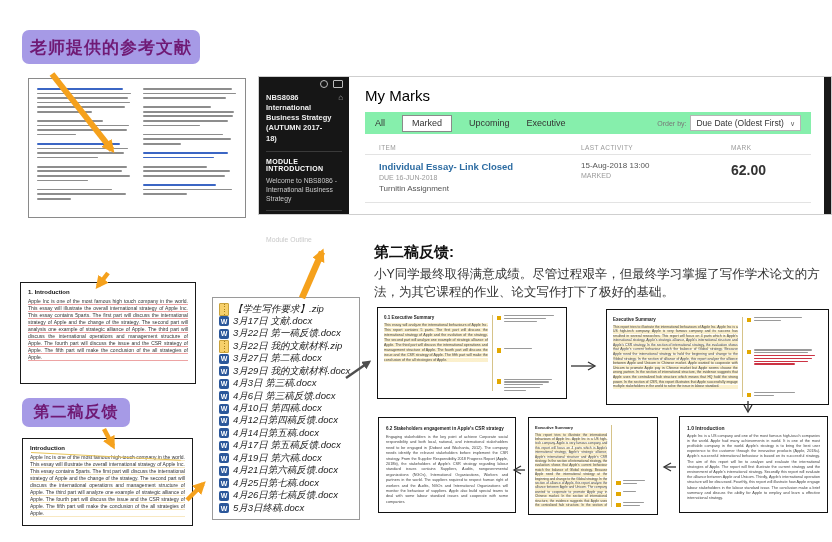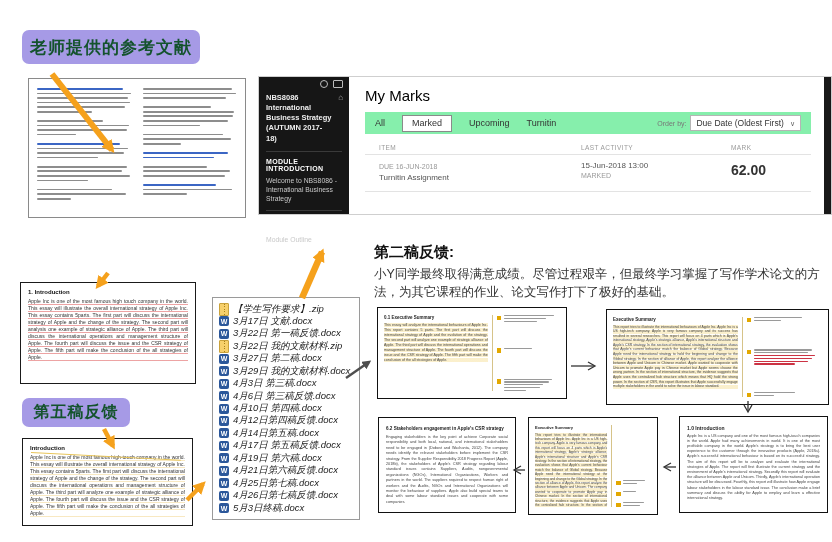--- a/index.html
+++ b/index.html
@@ -1,20 +1,20 @@
 <!DOCTYPE html>
 <html><head>
 <meta charset="utf-8">
 <style>
   html,body{margin:0;padding:0;background:#fff;}
   .canvas{position:relative;width:832px;height:542px;background:#fff;overflow:hidden;
           font-family:"Liberation Sans","DejaVu Sans",sans-serif;}
 
   
-  .pill{position:absolute;background:#a69ae6;color:#14532d;font-weight:bold;border-radius:7px;
+  .pill{position:absolute;background:#a69ae6;color:#701a75;font-weight:bold;border-radius:7px;
         display:flex;align-items:center;justify-content:center;letter-spacing:1px;}
   #pill-refs{left:22px;top:30px;width:178px;height:34px;font-size:17px;}
   #pill-d1{left:30px;top:240px;width:104px;height:29px;font-size:16px;}
   #pill-d2{left:22px;top:398px;width:108px;height:29px;font-size:16px;}
 
   
   #refdoc{position:absolute;left:28px;top:78px;width:218px;height:140px;background:#fff;
           border:1px solid #8a8a8a;box-sizing:border-box;display:flex;gap:12px;padding:9px 8px;overflow:hidden;}
   .refcol{flex:1;display:flex;flex-direction:column;}
   .rline{height:1.7px;background:#8d8d8d;border-radius:1px;margin-bottom:2.9px;flex:none;}
@@ -132,21 +132,21 @@
 
   
   #overlay{position:absolute;left:0;top:0;width:832px;height:542px;pointer-events:none;z-index:6;}
 </style>
 </head>
 <body>
 
 <div class="canvas">
 
   <div class="pill" id="pill-refs">老师提供的参考文献</div>
-  <div class="pill" id="pill-d2">第五稿反馈</div>
+  <div class="pill" id="pill-d2">第二稿反馈</div>
 
   <div id="refdoc">
     <div class="refcol" id="refcol1">
         <div class="rline blue" style="width: 92%;"></div>
         <div class="rline " style="width: 100%;"></div>
         <div class="rline " style="width: 97%;"></div>
         <div class="rline " style="width: 99%;"></div>
         <div class="rline " style="width: 94%;"></div>
         <div class="rline " style="width: 58%;"></div>
         <div class="rline gap" style="width: 40%;"></div>
@@ -211,41 +211,42 @@
       <div class="sb-div"></div>
       <div class="sb-head">MODULE INFORMATION</div>
       <div class="sb-item">Module Outline</div>
     </aside>
     <div id="lms-main">
       <div class="mm-title">My Marks</div>
       <div class="tabbar">
         <span class="tab">All</span>
         <span class="tab active">Marked</span>
         <span class="tab">Upcoming</span>
-        <span class="tab">Turnitin</span>
+        <span class="tab">Executive</span>
         <div class="orderby">
           <span class="ob-label">Order by:</span>
           <span class="ob-select">
             <span>Due Date (Oldest First)</span>
             <span class="chev">∨</span>
           </span>
         </div>
       </div>
       <div class="thead">
         <span class="col-item th">ITEM</span>
         <span class="col-act th">LAST ACTIVITY</span>
         <span class="col-mark th">MARK</span>
       </div>
       <div class="trow">
         <div class="col-item">
+          <div class="item-link">Individual Essay- Link Closed</div>
           <div class="item-due">DUE 16-JUN-2018</div>
           <div class="item-type">Turnitin Assignment</div>
         </div>
         <div class="col-act">
-          <div class="act-time">15-Jun-2018 13:00</div>
+          <div class="act-time">15-Aug-2018 13:00</div>
           <div class="act-status">MARKED</div>
         </div>
         <div class="col-mark">
           <span class="mark-val">62.00</span>
         </div>
       </div>
     </div>
     <div class="lms-rightbar"></div>
   </div>
 

